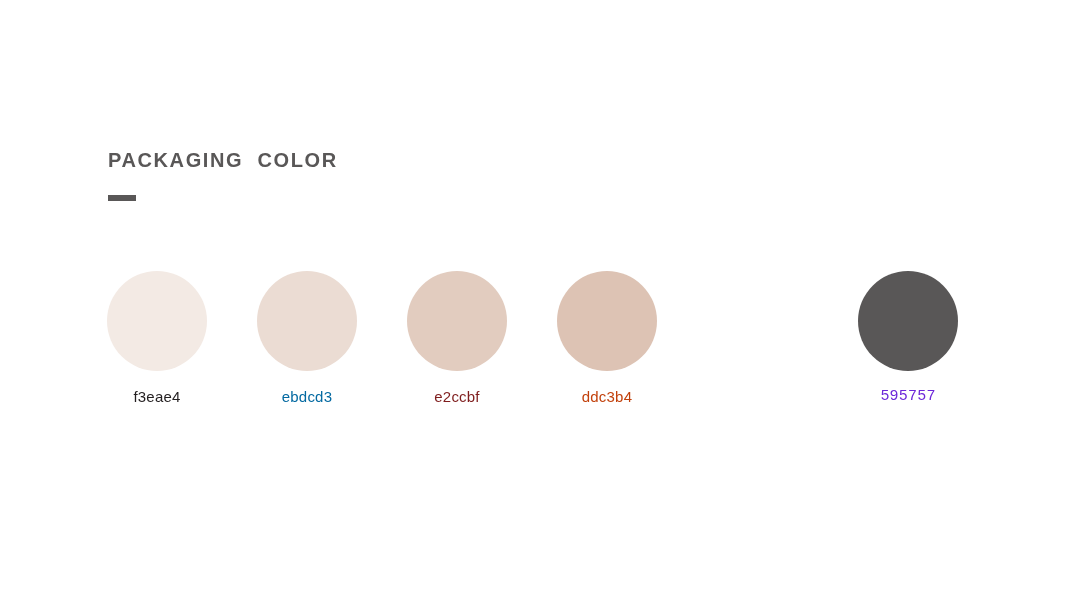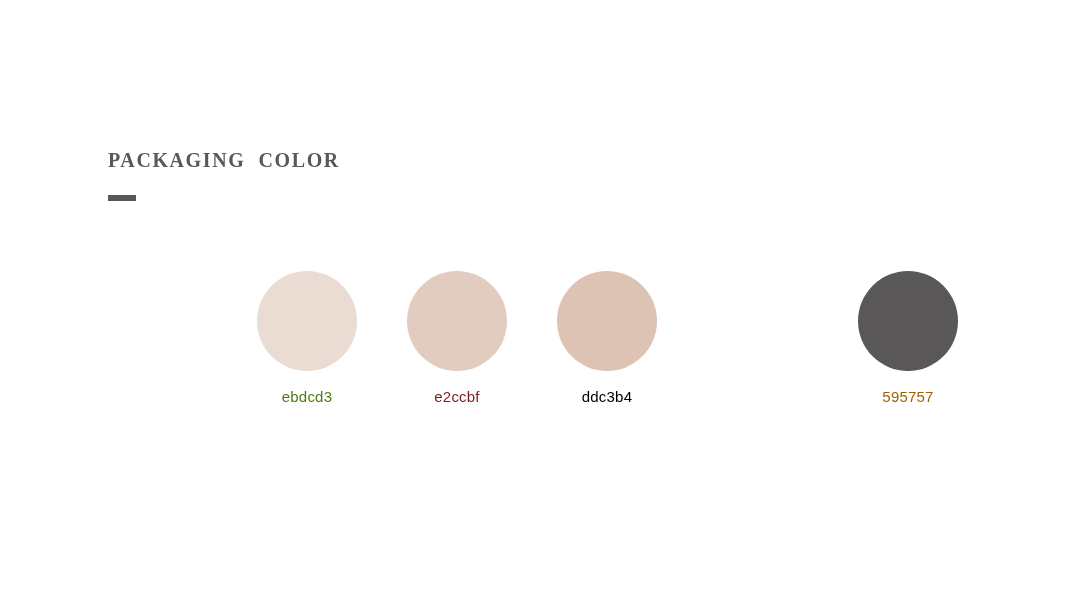--- a/index.html
+++ b/index.html
@@ -79,43 +79,47 @@
     line-height: 18px;
     white-space: nowrap;
   }
 </style>
 </head>
 <body style="background: rgb(255, 255, 255);">
 
 <div class="page">
 
   <div class="section-header">
-    <h2 class="section-title" style="color: rgb(89, 87, 87); font-family: Liberation Serif, serif;">PACKAGING  COLOR</h2>
+    <h2 class="section-title" style="color: rgb(89, 87, 87);">PACKAGING  COLOR</h2>
   </div>
 
   <div class="title-rule" style="background: rgb(89, 87, 87);"></div>
 
   <div class="swatch-row">
 
+    <div class="swatch" style="left:0px;">
+      <div class="swatch-dot" style="background: rgb(243, 234, 228);"></div>
+      <div class="swatch-label" style="color: rgb(35, 31, 32);">f3eae4</div>
+    </div>
 
     <div class="swatch" style="left:150px;">
       <div class="swatch-dot" style="background: rgb(235, 220, 211);"></div>
-      <div class="swatch-label" style="color: #4d7c0f;">ebdcd3</div>
+      <div class="swatch-label" style="color: #0369a1;">ebdcd3</div>
     </div>
 
     <div class="swatch" style="left:300px;">
       <div class="swatch-dot" style="background: rgb(226, 204, 191);"></div>
       <div class="swatch-label" style="color: #7f1d1d;">e2ccbf</div>
     </div>
 
     <div class="swatch" style="left:450px;">
       <div class="swatch-dot" style="background: rgb(221, 195, 180);"></div>
-      <div class="swatch-label" style="color: #000000;">ddc3b4</div>
+      <div class="swatch-label" style="color: #c2410c;">ddc3b4</div>
     </div>
 
 
     <div class="swatch" style="left:751px;">
       <div class="swatch-dot" style="background: rgb(89, 87, 87);"></div>
-      <div class="swatch-label" style="color: #a16207;">595757</div>
+      <div class="swatch-label" style="color: #6d28d9; font-family: Liberation Mono, monospace;">595757</div>
     </div>
 
   </div>
 </div>
 
 </body></html>

